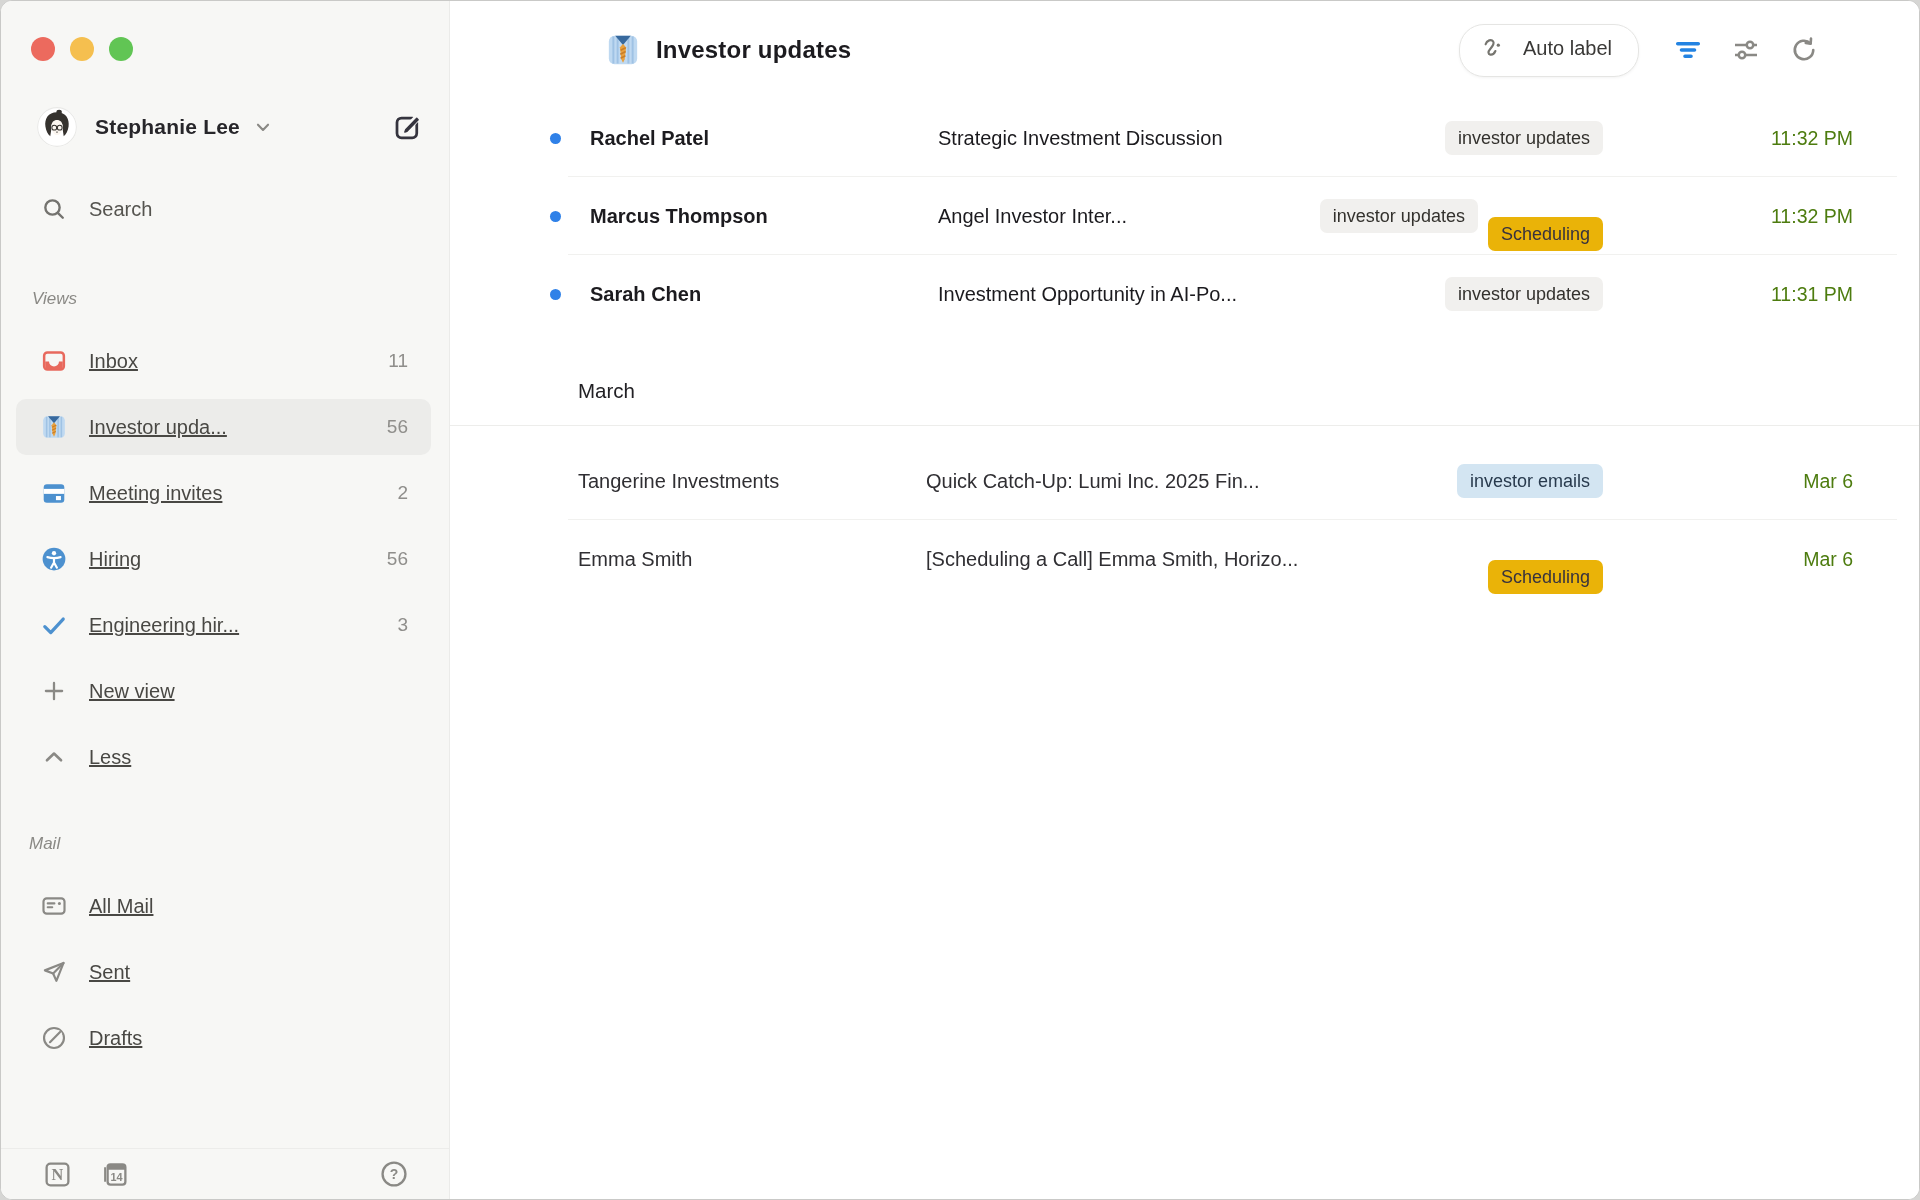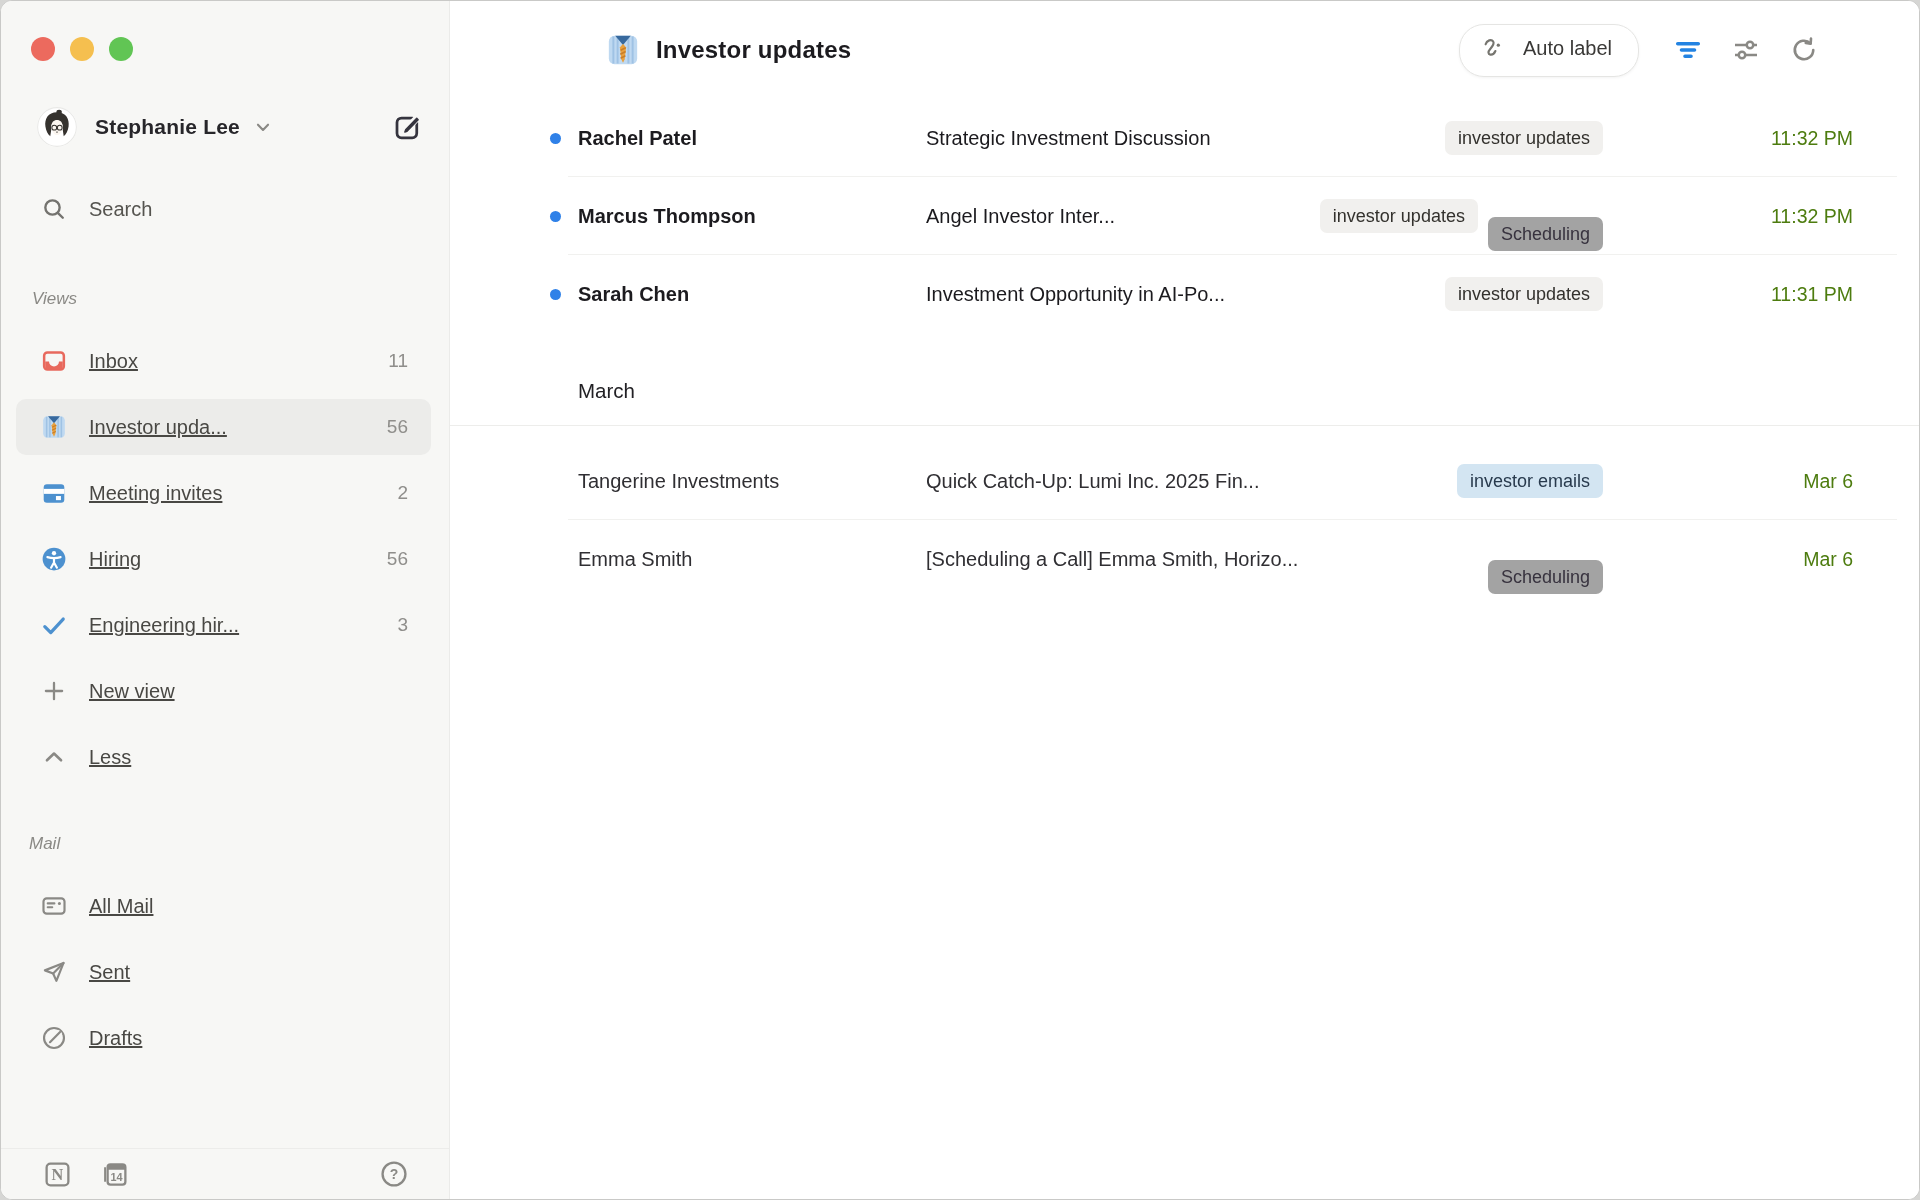--- a/index.html
+++ b/index.html
@@ -71,27 +71,27 @@
   .icon-btn { width:30px; height:30px; display:flex; align-items:center; justify-content:center; cursor:pointer; }
   .icon-btn + .icon-btn { margin-left:28px; }
 
   .list { flex:1; }
   .row { display:flex; align-items:center; height:78px; padding:0 66px 0 100px; position:relative; cursor:pointer; }
   .row.sep::after { content:""; position:absolute; left:118px; right:22px; bottom:0; height:1px; background:#F1F1EF; }
   .row.first-of-month { margin-top:16px; }
   .dot-col { width:28px; flex:none; display:flex; align-items:center; }
   .unread-dot { width:11px; height:11px; border-radius:50%; background:#2F81E8; }
   .sender { width:348px; flex:none; font-size:20px; color:#302F33; white-space:nowrap; overflow:hidden; }
-  .row.unread .sender { font-weight:700; color:#1C1B1F; }
+  .row.unread .sender { font-weight:700; color:#1C1B1F;margin-left:12px; }
   .subject { flex:1 1 auto; min-width:0; font-size:20px; color:#302F33; white-space:nowrap; overflow:hidden; }
   .row.unread .subject { font-weight:500; color:#1B1A1E; }
   .tags { flex:none; display:flex; align-items:center; gap:10px; }
   .tag { font-size:18px; line-height:1; padding:8px 13px; border-radius:7px; white-space:nowrap; }
   .tag[data-color="gray"]   { background:#F1F0EE; color:#33312D; }
-  .tag[data-color="purple"] { background:#a3a3a3; color:#37323E;margin-top:36px; }
+  .tag[data-color="purple"] { background:#eab308; color:#37323E;margin-top:36px; }
   .tag[data-color="blue"]   { background:#D3E5F2; color:#283A4D; }
   .time { flex:none; width:250px; text-align:right; font-size:19.5px; color:#4d7c0f; }
 
   .month-header {
     padding:46px 0 22px 128px; font-size:20.5px; font-weight:500; color:#222125;
     border-bottom:1px solid #EDEDEB;
   }
 </style>
 </head>
 <body>

